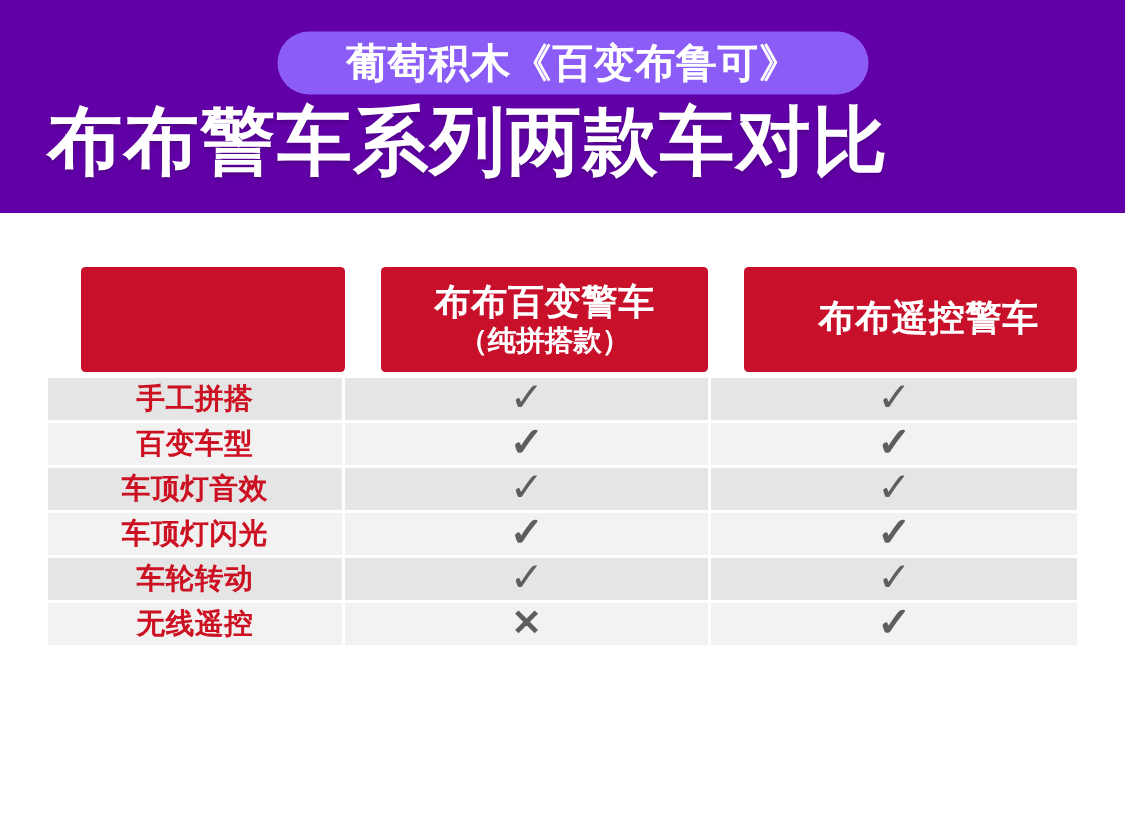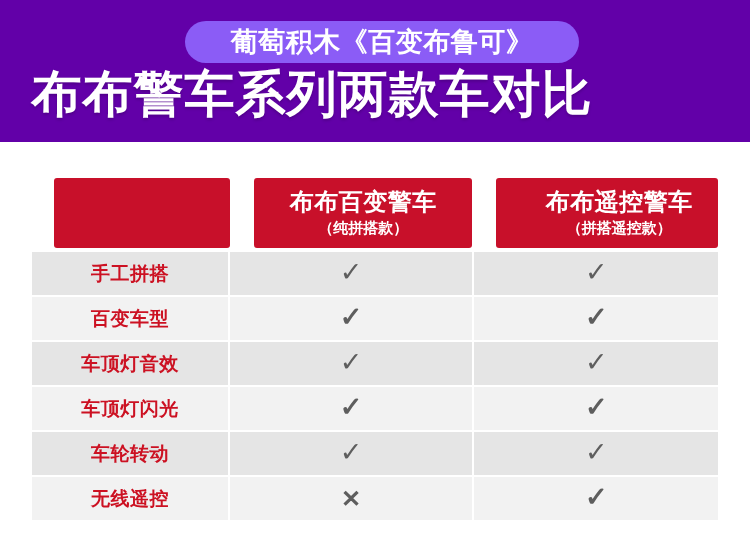--- a/index.html
+++ b/index.html
@@ -100,29 +100,29 @@
   .head-row .c2 { width: 243px; padding-left: 24px; }
 
   .head-title {
     font-size: 24px;
     font-weight: bold;
     line-height: 30px;
     letter-spacing: 0.5px;
     white-space: nowrap;
   }
   .head-sub {
-    font-size: 15px;
+    font-size: 19px;
     font-weight: bold;
     line-height: 22px;
     white-space: nowrap;
   }
 
   
   .data-row .cell {
-    height: 43px;
+    height: 28px;
     margin-right: 2px;
   }
   .data-row .cell:last-child { margin-right: 0; }
   .data-row { margin-bottom: 2px; }
   .data-row:last-child { margin-bottom: 0; }
 
   .shade-a .cell { background: #e5e5e5; }
   .shade-b .cell { background: #f2f2f2; font-family: Liberation Serif, serif; }
 
   .row-label {
@@ -161,21 +161,20 @@
 <div class="table">
 
   <div class="row head-row">
     <div class="cell c0"></div>
     <div class="cell c1">
       <span class="head-title">布布百变警车</span>
       <span class="head-sub">（纯拼搭款）</span>
     </div>
     <div class="cell c2">
       <span class="head-title">布布遥控警车</span>
-      <span class="head-sub">（拼搭遥控款）</span>
     </div>
   </div>
 
   <div class="row data-row shade-a">
     <div class="cell c0">
       <span class="row-label">手工拼搭</span>
     </div>
     <div class="cell c1">
       <span class="mark mark-check">✓</span>
     </div>

